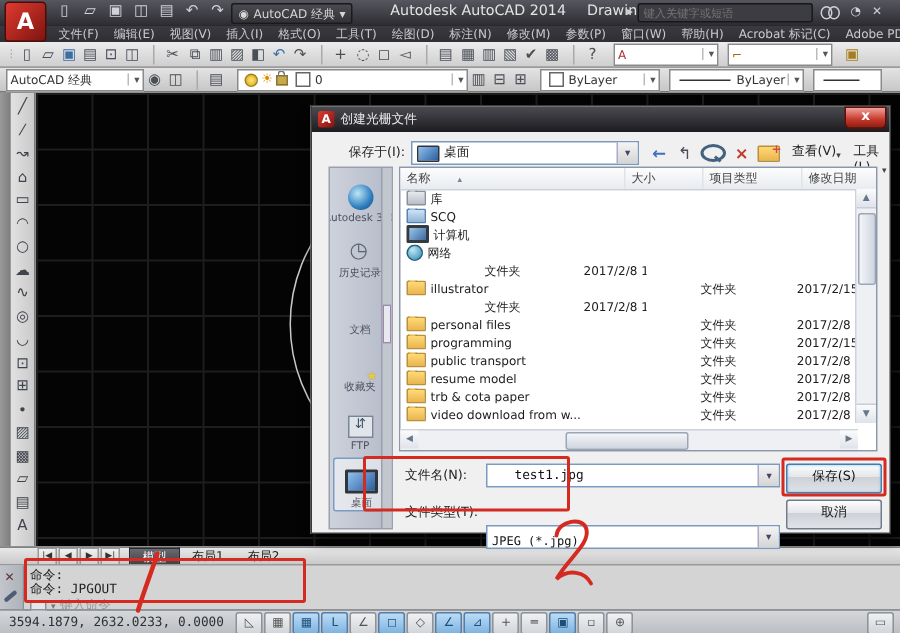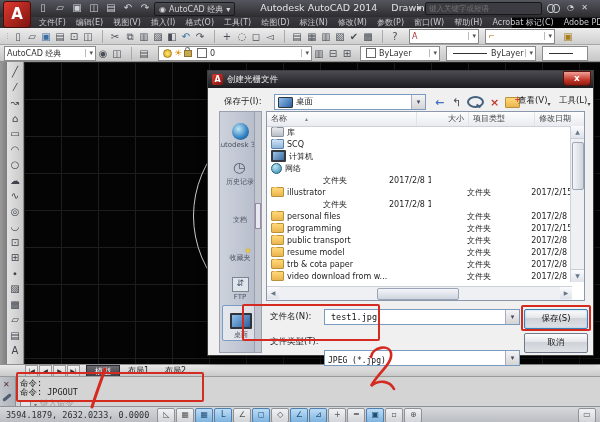--- a/index.html
+++ b/index.html
@@ -20,21 +20,21 @@
   .ttl{position:absolute;top:2px;left:245px;width:230px;text-align:center;color:#e3e3e6;font-size:9.5px;white-space:nowrap;}
   .ttl b{font-weight:normal;margin-left:14px;}
   .tsearch{position:absolute;right:58px;top:2px;width:115px;height:11px;display:flex;align-items:center;
     background:#3c3c42;border:1px solid #17181a;border-radius:2px;}
   .tsearch input{width:100%;border:0;background:transparent;color:#9a9aa0;font-size:7.5px;font-family:inherit;outline:none;padding:0 3px;}
   .binoc{position:absolute;right:40px;top:4px;width:13px;height:8px;}
   .binoc::before,.binoc::after{content:"";position:absolute;top:0;width:6px;height:7px;border:1px solid #cfd3d8;border-radius:50%;}
   .binoc::before{left:0;} .binoc::after{right:0;}
   .tico{position:absolute;top:3px;color:#cfd3d8;font-size:8px;}
   
-  .menubar{position:absolute;left:0;top:17px;width:512px;height:11px;background:linear-gradient(#3a3a40,#2e2e33);
+  .menubar{position:absolute;left:0;top:17px;width:600px;height:11px;background:linear-gradient(#3a3a40,#2e2e33);
     display:flex;align-items:center;padding-left:34px;box-sizing:border-box;}
   .menu-item{color:#c9c9ce;font-size:8px;padding:0 5px;white-space:nowrap;}
   
   .tb1{position:absolute;left:0;top:28px;width:600px;height:17px;background:linear-gradient(#ececec,#cfcfcf);
     border-bottom:1px solid #a8a8a8;display:flex;align-items:center;padding-left:4px;box-sizing:border-box;}
   .tbi{width:14px;height:13px;text-align:center;line-height:13px;font-size:10px;color:#4a4f57;flex:none;}
   .tbi.blu{color:#3a6ea5;} .tbi.gap{margin-left:7px;border-left:1px solid #aaa;padding-left:4px;width:16px;}
   .tbi.red{color:#c0392b;font-weight:bold;}
   .tb-combo{display:flex;align-items:center;height:13px;background:#fff;border:1px solid #8a8a8a;
     margin-left:6px;font-size:8px;color:#333;padding:0 2px;}
@@ -60,33 +60,33 @@
     border:1px solid #3c3c3c;box-shadow:3px 4px 8px rgba(0,0,0,.65);z-index:5;}
   .dlg-title{position:absolute;left:0;top:0;width:100%;height:17px;
     background:linear-gradient(#4b4b52,#1c1c20);display:flex;align-items:center;}
   .dlg-logo{width:11px;height:11px;margin:0 4px;background:linear-gradient(135deg,#e03a2f,#7e1410);
     border-radius:2px;color:#fff;font-size:8px;font-weight:bold;text-align:center;line-height:11px;}
   .dlg-title .t{color:#e8e8ea;font-size:8.5px;}
   .dlg-close{position:absolute;right:2px;top:0;width:26px;height:13px;background:linear-gradient(#f2a099,#c4372a 60%,#8f1d12);
     border:1px solid #5c100a;border-radius:0 0 4px 4px;color:#fff;text-align:center;line-height:12px;font-size:9px;font-weight:bold;}
   .saverow{position:absolute;left:0;top:21px;width:100%;height:20px;display:flex;align-items:center;}
   .lbl{font-size:8.5px;color:#222;}
-  .savein-lbl{position:absolute;left:16px;width:46px;}
+  .savein-lbl{position:absolute;left:16px;width:46px;text-align:right;}
   .savein-combo{position:absolute;left:66px;width:152px;height:16px;background:#fff;border:1px solid #7a9ac0;
     display:flex;align-items:center;font-size:8.5px;padding-left:3px;box-sizing:border-box;}
   .savein-combo .arr{margin-left:auto;width:13px;text-align:center;background:linear-gradient(#f4f4f4,#d4d4d4);
     border-left:1px solid #aac;align-self:stretch;line-height:14px;font-size:7px;color:#446;}
   .dtb{position:absolute;left:225px;top:0;height:20px;display:flex;align-items:center;gap:4px;}
   .dtb .tbi{font-size:11px;width:13px;}
   .blu2{color:#3f6fc4;font-weight:bold;}
   .mag{width:8px;height:8px;border:2px solid #44617e;border-radius:50%;position:relative;}
   .mag::after{content:"";position:absolute;left:7px;top:7px;width:5px;height:2px;background:#44617e;transform:rotate(40deg);}
   .nfld{width:12px;height:9px;background:linear-gradient(#ffd977,#eab54e);border:1px solid #b8913c;border-radius:1px;position:relative;}
   .nfld::after{content:"+";position:absolute;right:-2px;top:-5px;color:#d44;font-weight:bold;font-size:8px;}
-  .ddl{display:flex;align-items:flex-end;gap:0;font-size:8.5px;color:#222;padding:1px 2px;}
+  .ddl{display:flex;align-items:flex-end;gap:0;font-size:8.5px;color:#222;padding:1px 2px;margin-left:10px;}
   .ddl .arr{font-size:6px;color:#444;}
   .views-btn{position:absolute;left:308px;top:2px;} .tools-btn{position:absolute;left:349px;top:2px;}
   
   .places{position:absolute;left:11px;top:40px;width:43px;height:242px;overflow:hidden;
     background:linear-gradient(90deg,#cdd2dc,#b4bac8);border:1px solid #9aa0ae;box-sizing:border-box;}
   .place{position:absolute;left:2px;width:36px;height:34px;display:flex;flex-direction:column;align-items:center;justify-content:flex-end;}
   .place.sel{background:rgba(255,255,255,.5);border:1px solid #7a9cc4;border-radius:2px;}
   .plbl{font-size:7px;color:#4c5260;white-space:nowrap;}
   .plc{width:20px;height:15px;position:relative;margin-bottom:1px;}
   .ic-a360{border-radius:50%;width:17px;height:17px;background:radial-gradient(circle at 38% 35%,#bfe6f5,#2f7fc0 60%,#14466e);}
@@ -94,21 +94,21 @@
   .ic-docs{width:17px;height:12px;}
   .ic-fav{width:17px;height:12px;} .ic-fav::after{content:"★";position:absolute;right:-3px;bottom:-3px;color:#f5c63a;text-shadow:0 0 1px #8a6;font-size:8px;}
   .ic-ftp{width:15px;height:13px;background:#dfe5ea;border:1px solid #7a8494;} .ic-ftp::before{content:"⇵";position:absolute;left:4px;top:0;color:#456;font-size:9px;}
   .ic-desk{width:18px;height:12px;background:linear-gradient(135deg,#8ec0ef,#2b5e9d);border:2px solid #30353b;border-radius:1px;}
   .pscroll{position:absolute;right:0;top:0;width:6px;height:100%;background:#c2c6cf;border-left:1px solid #9aa0ae;}
   .pscroll .th{position:absolute;left:0;top:38%;width:6px;height:26px;background:#e7e9ee;border:1px solid #98a;box-sizing:border-box;}
   
   .flist{position:absolute;left:58px;top:40px;width:319px;height:190px;background:#fff;border:1px solid #8b98ab;box-sizing:border-box;}
   .fhead{display:flex;height:14px;background:linear-gradient(#fdfdfd,#e8ebf0);border-bottom:1px solid #cdd2da;color:#444;}
   .fh{padding:1px 4px;border-right:1px solid #e0e3e8;box-sizing:border-box;font-size:8px;}
-  .c-name{width:150px;} .c-size{width:52px;text-align:right;} .c-type{width:66px;} .c-date{width:46px;border-right:none;}
+  .c-name{width:150px;} .c-size{width:52px;} .c-type{width:66px;} .c-date{width:46px;border-right:none;}
   .sortc{font-size:6px;color:#789;margin-left:18px;}
   .frows{position:absolute;left:0;top:14px;width:305px;height:156px;overflow:hidden;}
   .frow{display:flex;align-items:center;height:12px;}
   .fcell{padding:0 4px;box-sizing:border-box;white-space:nowrap;overflow:hidden;font-size:8px;color:#1c1c1c;}
   .fname{display:flex;align-items:center;gap:3px;}
   .fi{width:11px;height:8px;position:relative;flex:none;}
   .ic-fld,.ic-lib,.ic-scq{background:linear-gradient(#ffd977,#eab54e);border:1px solid #b8913c;border-radius:1px;}
   .ic-fld::before,.ic-lib::before,.ic-scq::before{content:"";position:absolute;top:-3px;left:0;width:4px;height:2px;background:inherit;border:1px solid #b8913c;border-bottom:none;}
   .ic-lib{background:linear-gradient(#e7e9ec,#b9bec7);border-color:#8a909c;} .ic-lib::before{border-color:#8a909c;}
   .ic-scq{background:linear-gradient(#cfe2f5,#8fb4d9);border-color:#5b82ab;} .ic-scq::before{border-color:#5b82ab;}
@@ -119,21 +119,21 @@
   .vscroll .a.dn{position:absolute;bottom:0;width:100%;border-top:1px solid #c8cdd6;border-bottom:none;}
   .vscroll .th{position:absolute;left:1px;top:16px;width:10px;height:46px;background:linear-gradient(90deg,#f4f5f8,#cfd5df);border:1px solid #9aa5b5;border-radius:2px;}
   .hscroll{position:absolute;left:0;bottom:0;width:305px;height:13px;background:#eef0f4;border-top:1px solid #cdd2da;}
   .hscroll .a{position:absolute;top:0;width:12px;height:12px;text-align:center;font-size:6px;color:#678;line-height:12px;background:linear-gradient(#fbfbfc,#dfe3ea);}
   .hscroll .a.rt{right:0;} .hscroll .th{position:absolute;left:110px;top:1px;width:80px;height:10px;background:linear-gradient(#f4f5f8,#cfd5df);border:1px solid #9aa5b5;border-radius:2px;}
   
   .frow2{position:absolute;height:17px;display:flex;align-items:center;}
   .fn-lbl{left:62px;top:223px;width:50px;margin-top:14px;} .ft-lbl{left:62px;top:262px;width:50px;}
   .fld-combo{position:absolute;left:116px;width:196px;height:16px;background:#fff;border:1px solid #7a9ac0;
     display:flex;align-items:center;box-sizing:border-box;}
-  .fld-combo input{border:0;outline:none;background:transparent;font-family:"DejaVu Sans Mono","Liberation Mono",monospace;font-size:8.5px;width:150px;padding:0 6px;color:#111;}
+  .fld-combo input{border:0;outline:none;background:transparent;font-family:"DejaVu Sans Mono","Liberation Mono",monospace;font-size:8.5px;width:150px;padding:0 18px;color:#111;}
   .fld-combo .val{font-family:"DejaVu Sans Mono","Liberation Mono",monospace;font-size:8px;padding:0 3px;color:#111;}
   .fld-combo .arr{margin-left:auto;width:13px;text-align:center;font-size:7px;color:#446;border-left:1px solid #aac;background:linear-gradient(#f4f4f4,#d4d4d4);align-self:stretch;line-height:14px;}
   .btn{position:absolute;left:316px;width:62px;height:18px;background:linear-gradient(#fdfdfd,#e3e5e8 45%,#ced2d8 46%,#dfe2e6);
     border:1px solid #707a8a;border-radius:2px;text-align:center;line-height:17px;font-size:8.5px;color:#111;}
   .btn.save{top:238px;border-color:#3c7fb1;box-shadow:inset 0 0 2px #8cc0e8;}
   .btn.cancel{top:262px;}
   
   .tabsrow{position:absolute;left:0;top:364px;width:600px;height:12px;background:linear-gradient(#e9e9e9,#c9c9c9);
     border-top:1px solid #8f8f8f;display:flex;align-items:center;padding-left:25px;box-sizing:border-box;}
   .tnav{width:11px;height:10px;background:linear-gradient(#f2f2f2,#d2d2d2);border:1px solid #999;text-align:center;

